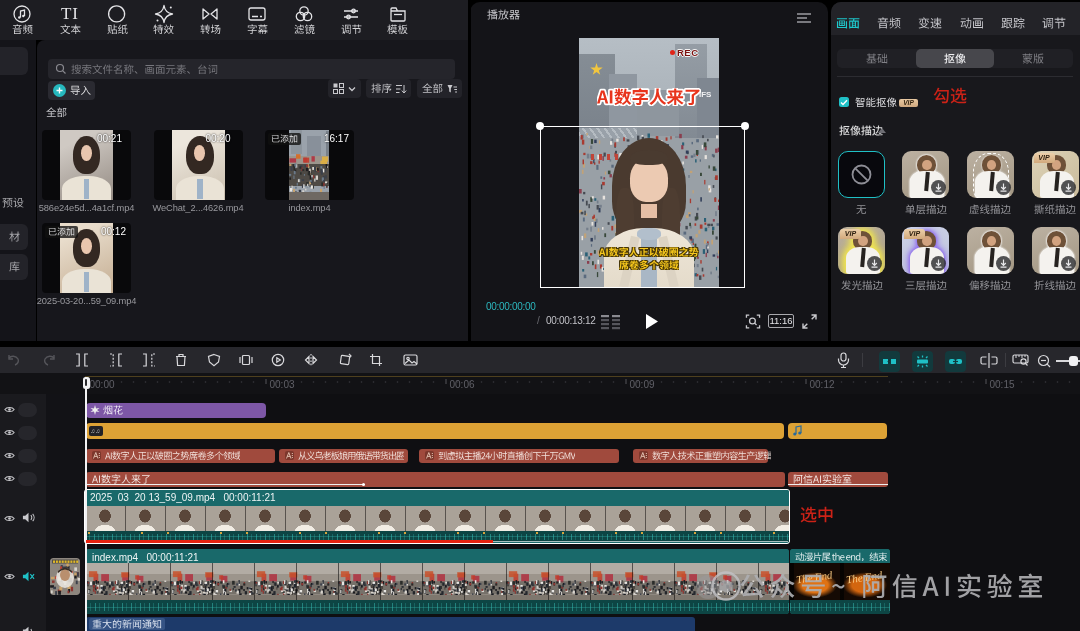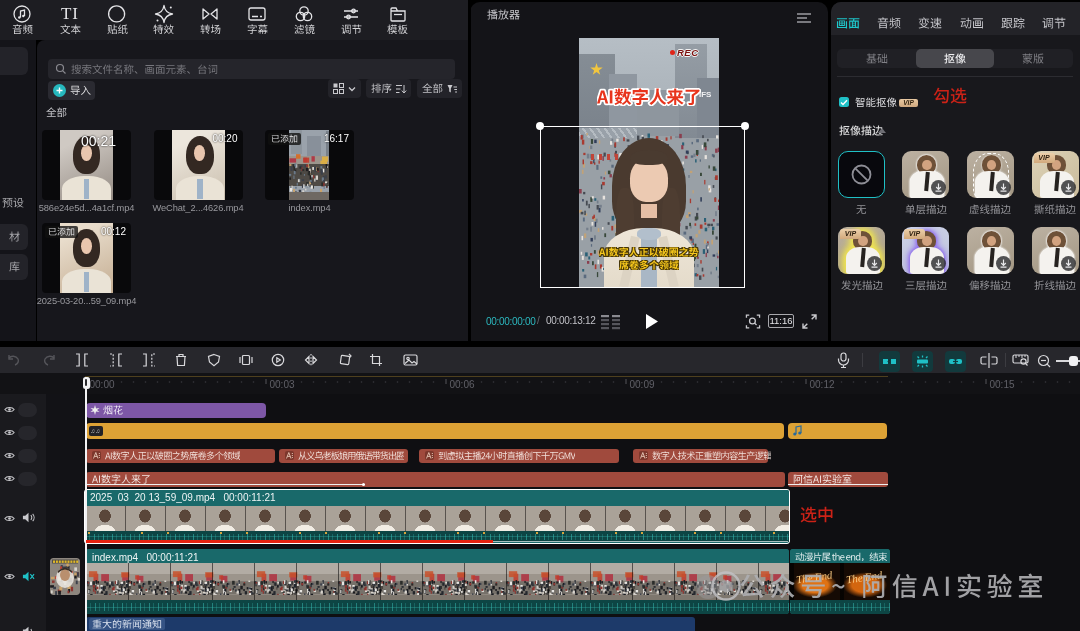--- a/index.html
+++ b/index.html
@@ -255,33 +255,33 @@
   </div>
 <div style="position:absolute;left:42px;top:130px;width:89px;height:70px;background:#09090b;border-radius:4px;overflow:hidden">
     <div style="position:absolute;left:18px;top:0">
       <div style="position:relative;width:53px;height:70px;background:linear-gradient(155deg,#cfc9c3 20%,#948b83);overflow:hidden">
         <div style="position:absolute;left:12.7px;top:9%;width:27.6px;height:54%;background:#332822;border-radius:50% 50% 44% 44%"></div>
         <div style="position:absolute;left:20.9px;top:21%;width:11.1px;height:23%;background:#e9c6ae;border-radius:50% 50% 48% 48%"></div>
         <div style="position:absolute;left:2.1px;top:66%;width:48.8px;height:40%;background:#eae3d6;border-radius:45% 45% 0 0"></div>
         <div style="position:absolute;left:23.9px;top:70%;width:5.3px;height:28%;background:#9fb3c8"></div>
       </div>
     </div>
-    <div style="position:absolute;right:15px;top:3px;color:#fff;font-size:14px;text-shadow:0 0 2px #000">00:21</div>
+    <div style="position:absolute;right:9px;top:3px;color:#fff;font-size:10px;text-shadow:0 0 2px #000">00:21</div>
   </div>
 <div style="position:absolute;left:42px;top:203px;width:101px;margin-left:-6px;text-align:center;color:#98989d;font-size:9.3px;letter-spacing:-0.1px;white-space:nowrap;overflow:hidden">586e24e5d...4a1cf.mp4</div>
 <div style="position:absolute;left:153.5px;top:130px;width:89px;height:70px;background:#09090b;border-radius:4px;overflow:hidden">
     <div style="position:absolute;left:18px;top:0">
       <div style="position:relative;width:53px;height:70px;background:linear-gradient(155deg,#ece6dc 20%,#cabfae);overflow:hidden">
         <div style="position:absolute;left:14.7px;top:9%;width:27.6px;height:54%;background:#332822;border-radius:50% 50% 44% 44%"></div>
         <div style="position:absolute;left:22.9px;top:21%;width:11.1px;height:23%;background:#e9c6ae;border-radius:50% 50% 48% 48%"></div>
         <div style="position:absolute;left:4.1px;top:66%;width:48.8px;height:40%;background:#eae3d6;border-radius:45% 45% 0 0"></div>
         <div style="position:absolute;left:25.9px;top:70%;width:5.3px;height:28%;background:#9fb3c8"></div>
       </div>
     </div>
-    <div style="position:absolute;right:5px;top:3px;color:#fff;font-size:10px;text-shadow:0 0 2px #000">00:20</div>
+    <div style="position:absolute;right:12px;top:3px;color:#fff;font-size:10px;text-shadow:0 0 2px #000">00:20</div>
   </div>
 <div style="position:absolute;left:153.5px;top:203px;width:101px;margin-left:-6px;text-align:center;color:#98989d;font-size:9.3px;letter-spacing:-0.1px;white-space:nowrap;overflow:hidden">WeChat_2...4626.mp4</div>
 <div style="position:absolute;left:265px;top:130px;width:89px;height:70px;background:#09090b;border-radius:4px;overflow:hidden">
     <div style="position:absolute;left:24px;top:0">
       <svg width="40" height="70" viewBox="0 0 40 70">
         <rect width="40" height="70" fill="#9aa2ab"></rect>
         <rect x="2" y="0" width="11" height="24" fill="#8d959d"></rect>
         <rect x="37" y="1" width="13" height="26" fill="#79818a"></rect>
         <rect x="18" y="6" width="14" height="20" fill="#88909a"></rect>
         <rect y="26" width="40" height="10" fill="#9c958c"></rect>
@@ -856,21 +856,21 @@
     <div style="position:absolute;left:62px;top:166px;width:16px;height:14px;background:#e5bfa6"></div>
     <div style="position:absolute;left:25px;top:190px;width:90px;height:60px;background:linear-gradient(#eee6d8,#e4dbca);border-radius:45% 45% 0 0"></div>
     <div style="position:absolute;left:62px;top:194px;width:16px;height:56px;background:#a9b7c5"></div>
     <div style="position:absolute;left:58px;top:190px;width:24px;height:12px;background:#b2bfcc;border-radius:40%"></div>
     <div style="position:absolute;left:46px;top:198px;width:9px;height:52px;background:#dcd3c3;transform:rotate(13deg)"></div>
     <div style="position:absolute;left:85px;top:198px;width:9px;height:52px;background:#dcd3c3;transform:rotate(-13deg)"></div>
   </div>
 <div style="position:absolute;left:670px;top:47px;">
     <div style="display:flex;align-items:center;gap:2px">
       <div style="width:5px;height:5px;border-radius:50%;background:#e02418"></div>
-      <span style="font-size:9.5px;font-weight:bold;font-style:italic;letter-spacing:0.5px;color:#7c1210;text-shadow:-1px 0 0 #f2f2f2,1px 0 0 #f2f2f2,0 -1px 0 #f2f2f2,0 1px 0 #f2f2f2">REC</span>
+      <span style="font-size:9.5px;font-weight:bold;letter-spacing:0.5px;color:#7c1210;text-shadow:-1px 0 0 #f2f2f2,1px 0 0 #f2f2f2,0 -1px 0 #f2f2f2,0 1px 0 #f2f2f2">REC</span>
     </div>
   </div>
 <div style="position:absolute;left:590px;top:63px;">
     <div style="width:13px;height:13px;background:#f2c63e;clip-path:polygon(50% 0%,61% 35%,98% 35%,68% 57%,79% 91%,50% 70%,21% 91%,32% 57%,2% 35%,39% 35%);"></div>
   </div>
 <div style="position:absolute;left:596.75375px;top:88px;">
     <svg width="104.5" height="17.5" viewBox="0 0 597 100" style="display:block;">
       <g fill="#ffffff" stroke="#ffffff" stroke-width="20" stroke-linejoin="round">
         <use href="#g46" x="0" y="88"></use>
         <use href="#g47" x="64" y="88"></use>
@@ -937,21 +937,21 @@
         <use href="#g61" x="200" y="88"></use>
         <use href="#g62" x="300" y="88"></use>
         <use href="#g63" x="400" y="88"></use>
         <use href="#g64" x="500" y="88"></use>
       </g>
     </svg>
   </div>
 <div style="position:absolute;left:539.5px;top:125.5px;width:205px;height:162px;border:1.5px solid #fff"></div>
 <div style="position:absolute;left:535.5px;top:121.5px;width:8px;height:8px;border-radius:50%;background:#fff"></div>
 <div style="position:absolute;left:740.5px;top:121.5px;width:8px;height:8px;border-radius:50%;background:#fff"></div>
-<div style="position:absolute;left:486px;top:316px;font-size:10px;letter-spacing:-0.3px;color:#2cb8bf">00:00:00:00</div>
+<div style="position:absolute;left:486px;top:301px;font-size:10px;letter-spacing:-0.3px;color:#2cb8bf">00:00:00:00</div>
 <div style="position:absolute;left:537px;top:315px;font-size:10px;color:#6a6a70">/</div>
 <div style="position:absolute;left:546px;top:315px;font-size:10px;letter-spacing:-0.3px;color:#c2c2c7">00:00:13:12</div>
 <div style="position:absolute;left:601px;top:315px;">
     <svg width="20" height="15" viewBox="0 0 20 15">
       <rect x="0" y="0" width="8" height="2.2" fill="#8a8a90"></rect>
       <rect x="11" y="0" width="8" height="2.2" fill="#8a8a90"></rect>
       <rect x="0" y="4" width="8" height="2.2" fill="#55555b"></rect>
       <rect x="11" y="4" width="8" height="2.2" fill="#55555b"></rect>
       <rect x="0" y="8" width="8" height="2.2" fill="#55555b"></rect>
       <rect x="11" y="8" width="8" height="2.2" fill="#55555b"></rect>

